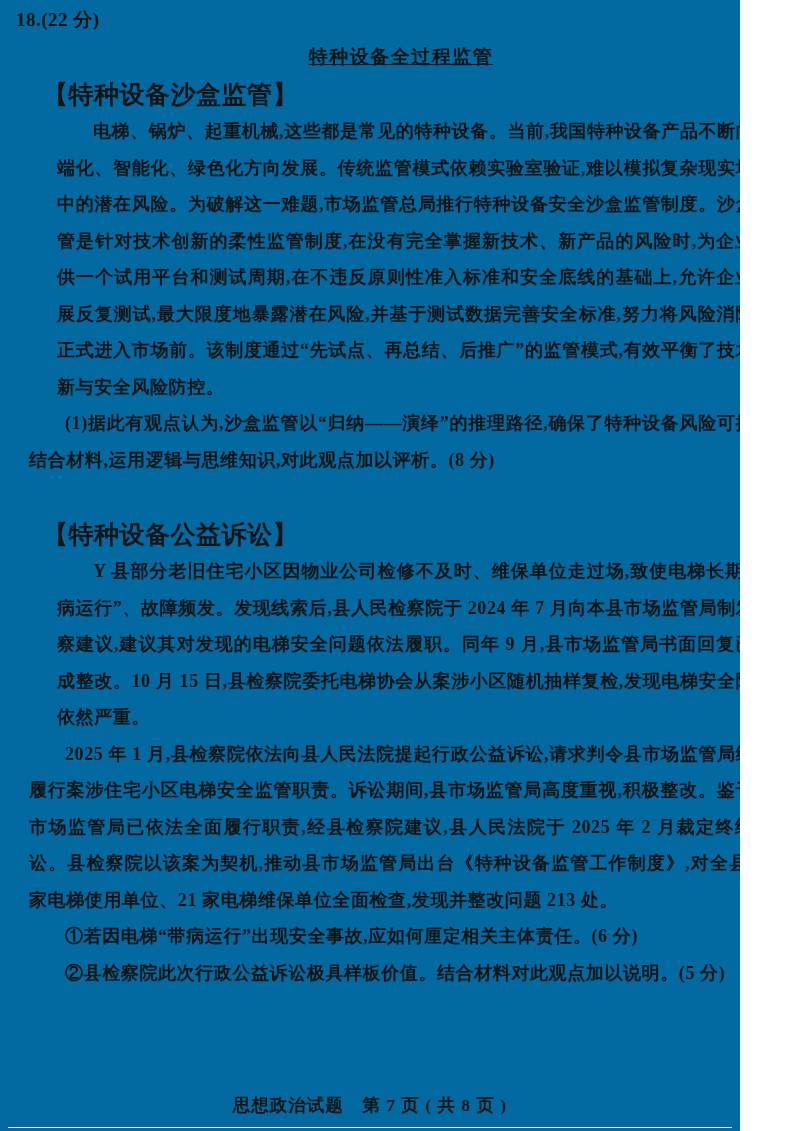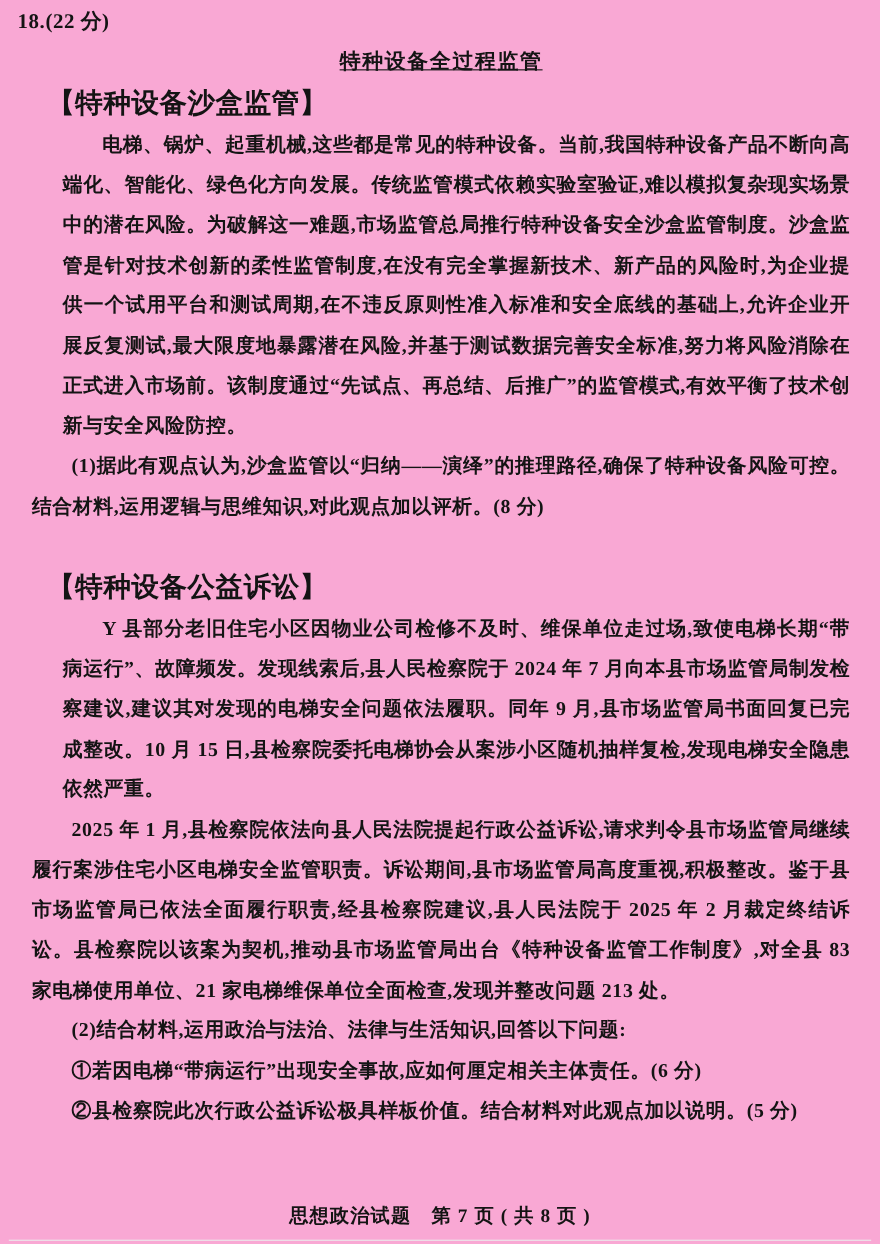--- a/index.html
+++ b/index.html
@@ -1,20 +1,20 @@
 <!DOCTYPE html>
 <html><head>
 <meta charset="utf-8">
 <style>
   html, body { margin: 0; padding: 0; background: #ffffff; }
   .page {
     position: relative;
-    width: 800px;
+    width: 740px;
     height: 1131px;
-    background: #f9a8d4;
+    background: #0369a1;
     overflow: hidden;
     font-family: "Liberation Serif", "DejaVu Serif", serif;
     font-weight: 700;
     color: #141414;
   }
   .content {
     position: absolute;
     left: 29px;
     top: 8px;
     width: 744px;
@@ -87,21 +87,20 @@
     <p class="para first">电梯、锅炉、起重机械,这些都是常见的特种设备。当前,我国特种设备产品不断向高端化、智能化、绿色化方向发展。传统监管模式依赖实验室验证,难以模拟复杂现实场景中的潜在风险。为破解这一难题,市场监管总局推行特种设备安全沙盒监管制度。沙盒监管是针对技术创新的柔性监管制度,在没有完全掌握新技术、新产品的风险时,为企业提供一个试用平台和测试周期,在不违反原则性准入标准和安全底线的基础上,允许企业开展反复测试,最大限度地暴露潜在风险,并基于测试数据完善安全标准,努力将风险消除在正式进入市场前。该制度通过“先试点、再总结、后推广”的监管模式,有效平衡了技术创新与安全风险防控。</p>
 
     <p class="para">(1)据此有观点认为,沙盒监管以“归纳——演绎”的推理路径,确保了特种设备风险可控。结合材料,运用逻辑与思维知识,对此观点加以评析。(8 分)</p>
 
     <div class="sec-heading second">【特种设备公益诉讼】</div>
 
     <p class="para first">Y 县部分老旧住宅小区因物业公司检修不及时、维保单位走过场,致使电梯长期“带病运行”、故障频发。发现线索后,县人民检察院于 2024 年 7 月向本县市场监管局制发检察建议,建议其对发现的电梯安全问题依法履职。同年 9 月,县市场监管局书面回复已完成整改。10 月 15 日,县检察院委托电梯协会从案涉小区随机抽样复检,发现电梯安全隐患依然严重。</p>
 
     <p class="para">2025 年 1 月,县检察院依法向县人民法院提起行政公益诉讼,请求判令县市场监管局继续履行案涉住宅小区电梯安全监管职责。诉讼期间,县市场监管局高度重视,积极整改。鉴于县市场监管局已依法全面履行职责,经县检察院建议,县人民法院于 2025 年 2 月裁定终结诉讼。县检察院以该案为契机,推动县市场监管局出台《特种设备监管工作制度》,对全县 83 家电梯使用单位、21 家电梯维保单位全面检查,发现并整改问题 213 处。</p>
 
-    <p class="para">(2)结合材料,运用政治与法治、法律与生活知识,回答以下问题:</p>
 
     <p class="para">①若因电梯“带病运行”出现安全事故,应如何厘定相关主体责任。(6 分)</p>
 
     <p class="para">②县检察院此次行政公益诉讼极具样板价值。结合材料对此观点加以说明。(5 分)</p>
 
   </div>
 
   <div class="footer">思想政治试题　第 7 页 ( 共 8 页 )</div>
 
   <div class="scan-edge"></div>

